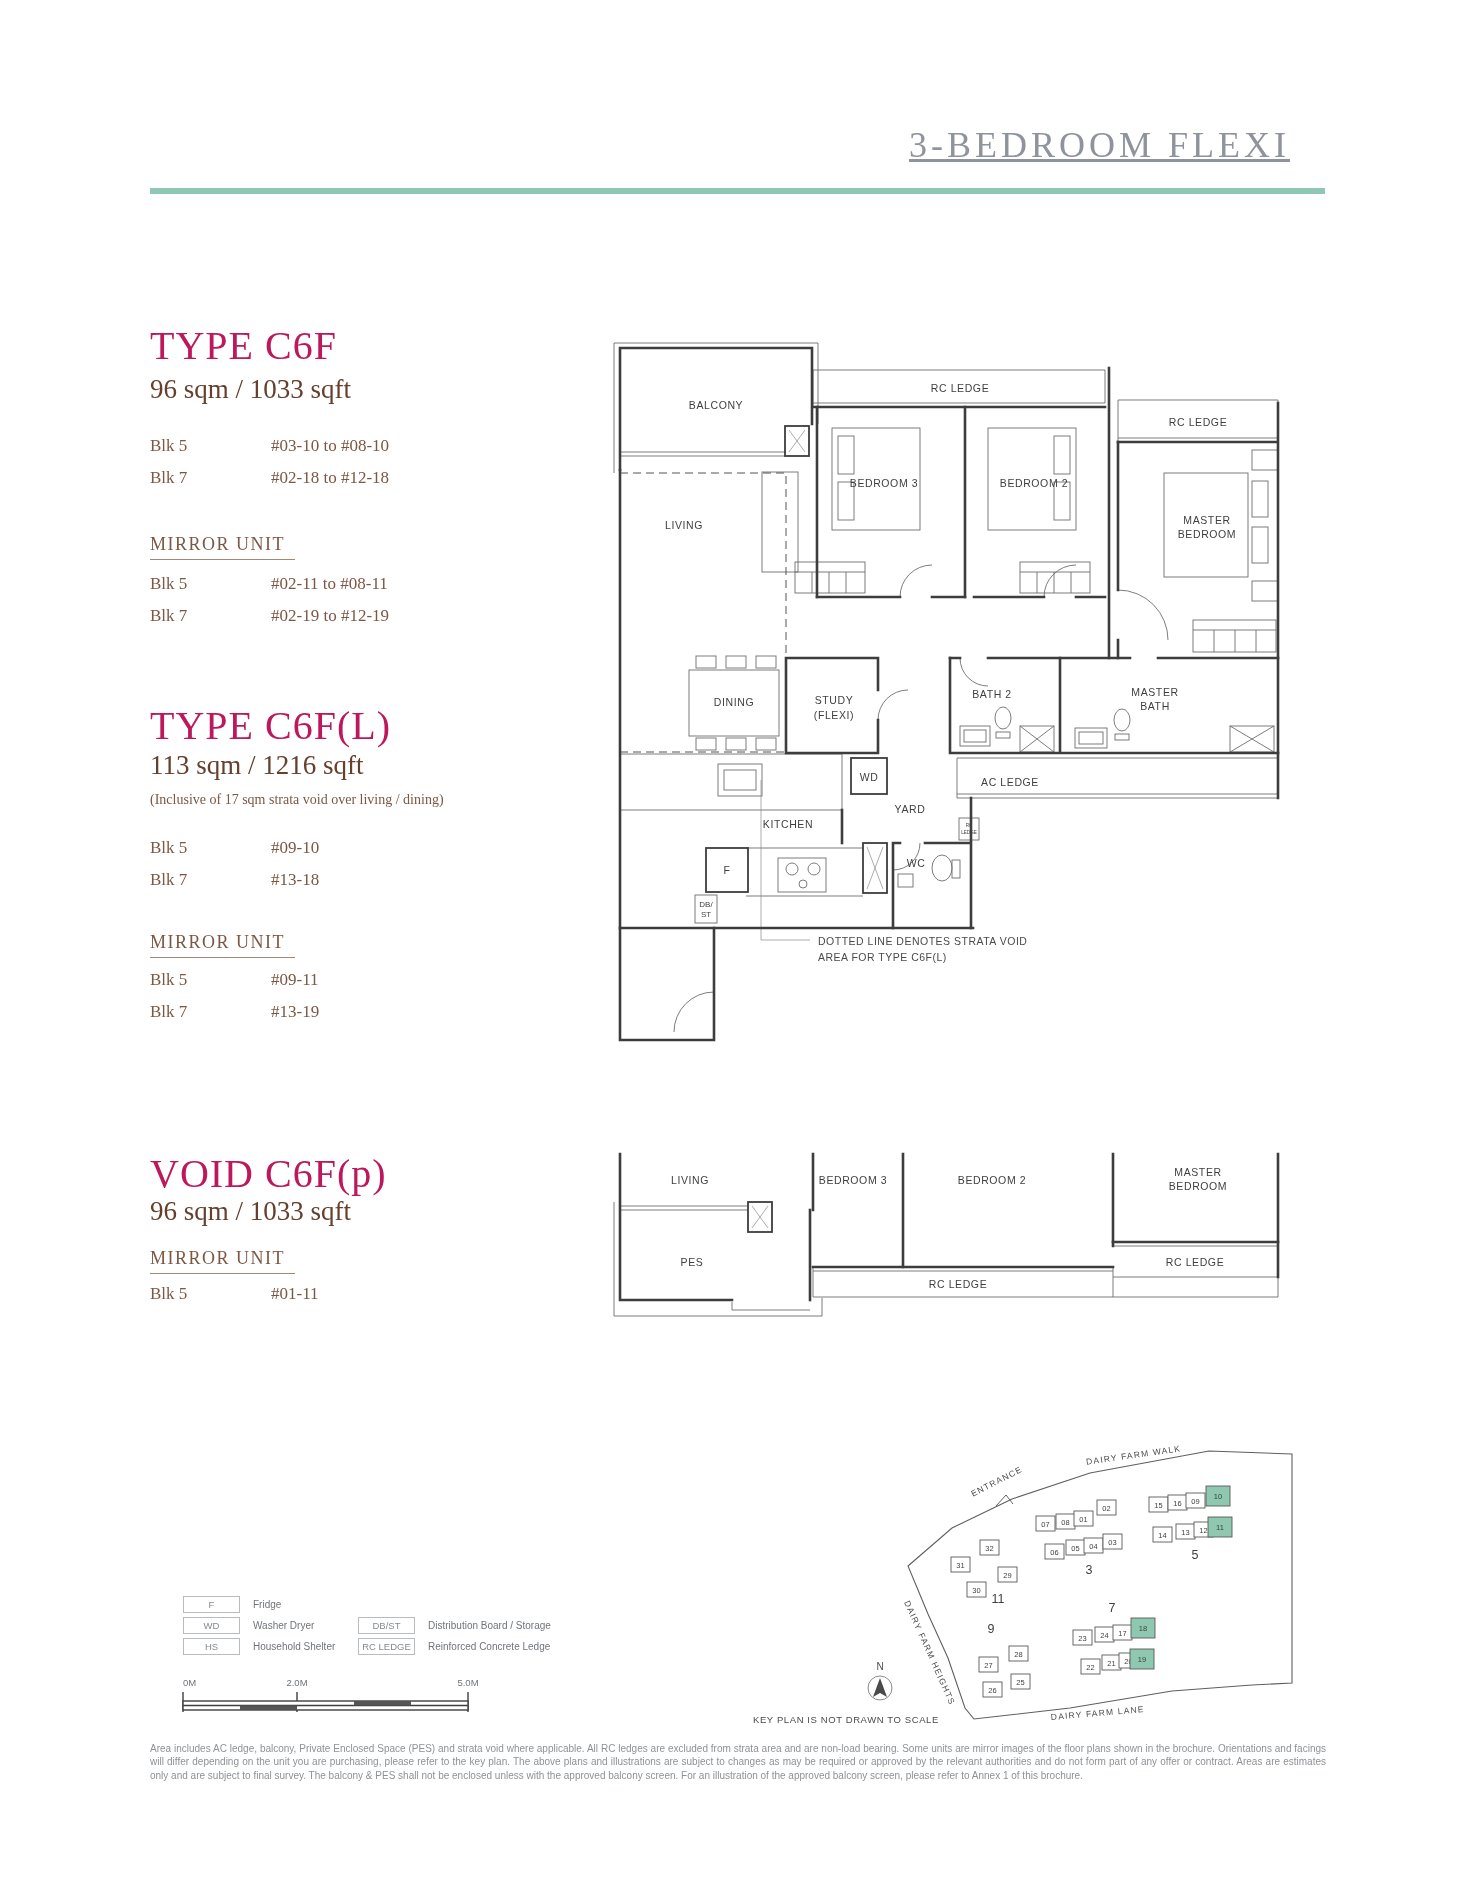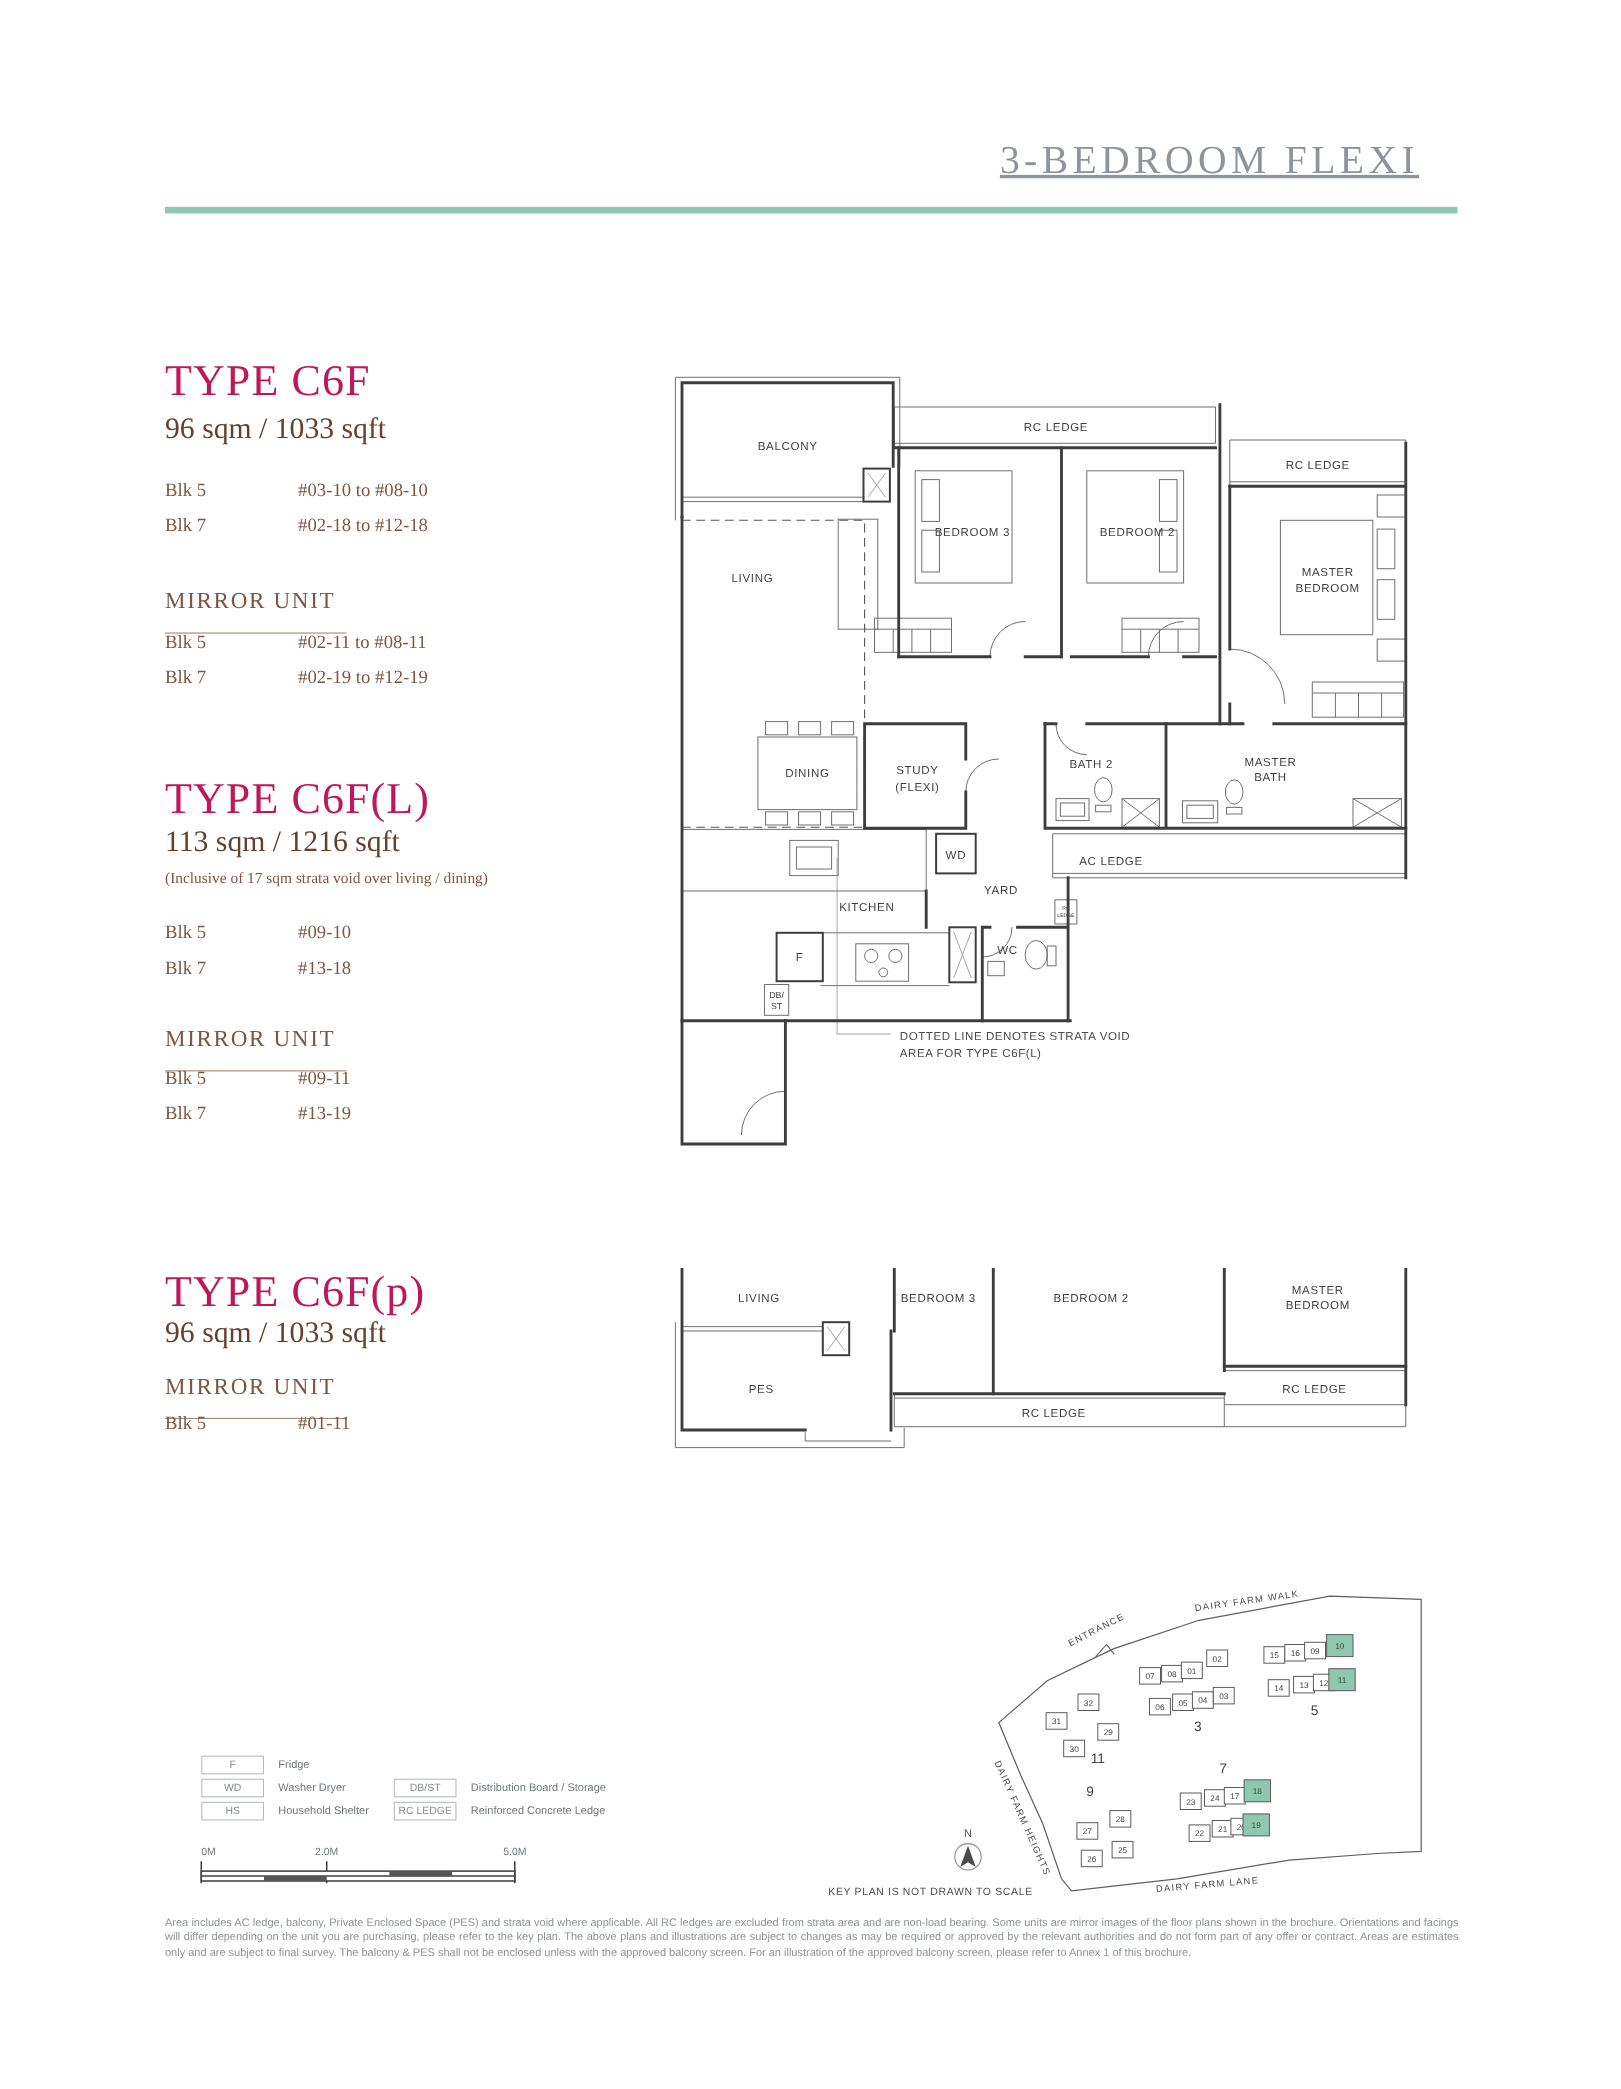--- a/index.html
+++ b/index.html
@@ -10,22 +10,22 @@
   .hdr{position:absolute;top:124px;right:184px;font-family:"Liberation Serif",serif;
        font-size:36px;letter-spacing:4px;color:#8e939c;text-decoration:underline;}
   .rule{position:absolute;left:150px;top:188px;width:1175px;height:6px;}
   
   .l{position:absolute;left:150px;color:#7c5743;font-family:"Liberation Serif",serif;}
   .type-name{font-size:40px;color:#be185d;letter-spacing:1px;}
   .type-area{font-size:27px;color:#64402d;}
   .type-note{font-size:14px;color:#7c5743;}
   .unit-row{display:flex;font-size:17px;gap:16px;}
   .unit-row .blk{width:105px;}
-  .mirror{font-size:21px;letter-spacing:1.5px;display:inline-block;
-          border-bottom:1px solid #a18975;padding-bottom:16px;padding-right:10px;}
+  .mirror{font-size:18px;letter-spacing:1.5px;display:inline-block;
+          border-bottom:1px solid #a18975;padding-bottom:4px;padding-right:10px;}
   
   svg{display:block;}
   .w{stroke:#3d3d3d;stroke-width:2.6;fill:none;stroke-linecap:square;}
   .w2{stroke:#3d3d3d;stroke-width:1.8;fill:none;}
   .t{stroke:#6e6e6e;stroke-width:0.9;fill:none;}
   .tt{stroke:#8a8a8a;stroke-width:0.7;fill:none;}
   .dash{stroke:#555;stroke-width:1;fill:none;stroke-dasharray:8 5;}
   .lbl{font-family:"Liberation Sans",sans-serif;font-size:10.5px;fill:#3f3f3f;
        text-anchor:middle;letter-spacing:0.6px;}
   .lbl-s{font-family:"Liberation Sans",sans-serif;font-size:8px;fill:#3f3f3f;
@@ -98,21 +98,21 @@
 <div class="l" style="top:932px"><span class="mirror">MIRROR UNIT</span></div>
 <div class="l unit-row" style="top:970px">
   <span class="blk">Blk 5</span>
   <span>#09-11</span>
 </div>
 <div class="l unit-row" style="top:1002px">
   <span class="blk">Blk 7</span>
   <span>#13-19</span>
 </div>
 
-<div class="l type-name" style="top:1150px">TYPE C6F(p)</div>
+<div class="l type-name" style="top:1150px">VOID C6F(p)</div>
 <div class="l type-area" style="top:1196px">96 sqm / 1033 sqft</div>
 <div class="l" style="top:1248px"><span class="mirror">MIRROR UNIT</span></div>
 <div class="l unit-row" style="top:1284px">
   <span class="blk">Blk 5</span>
   <span>#01-11</span>
 </div>
 
 <svg class="abs" style="left:610px;top:340px" width="680" height="710" viewBox="0 0 680 710">
 
   <g class="t">

